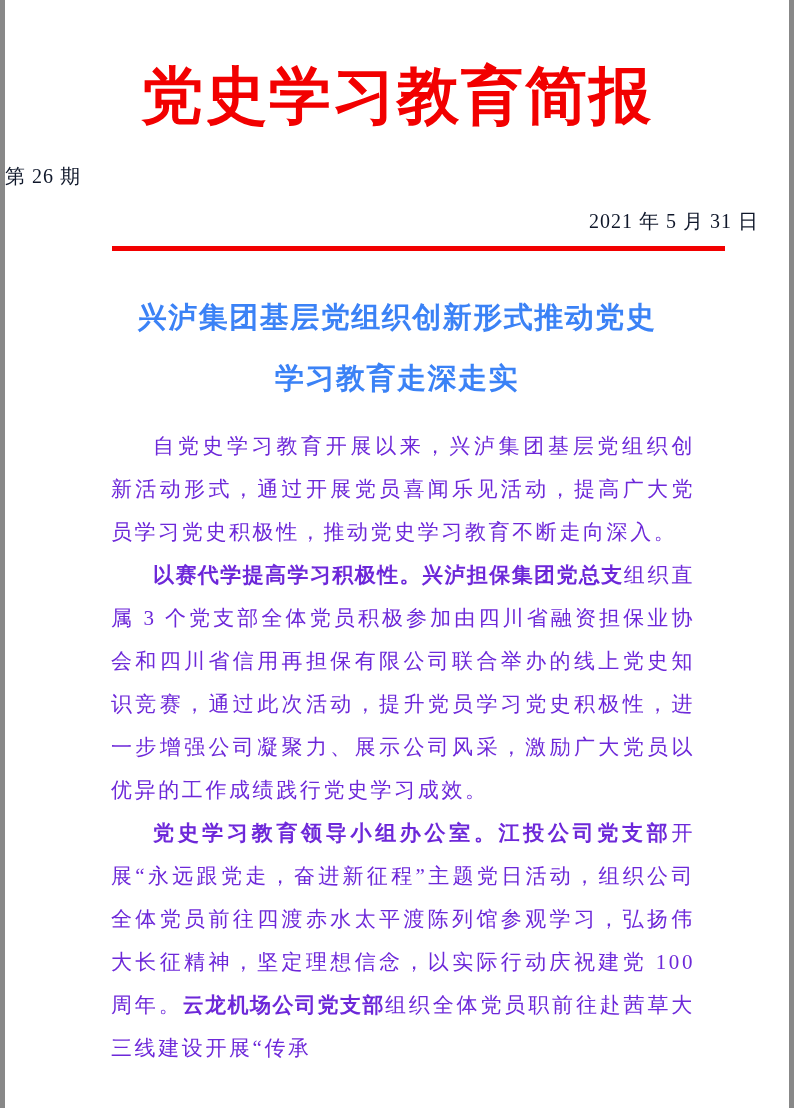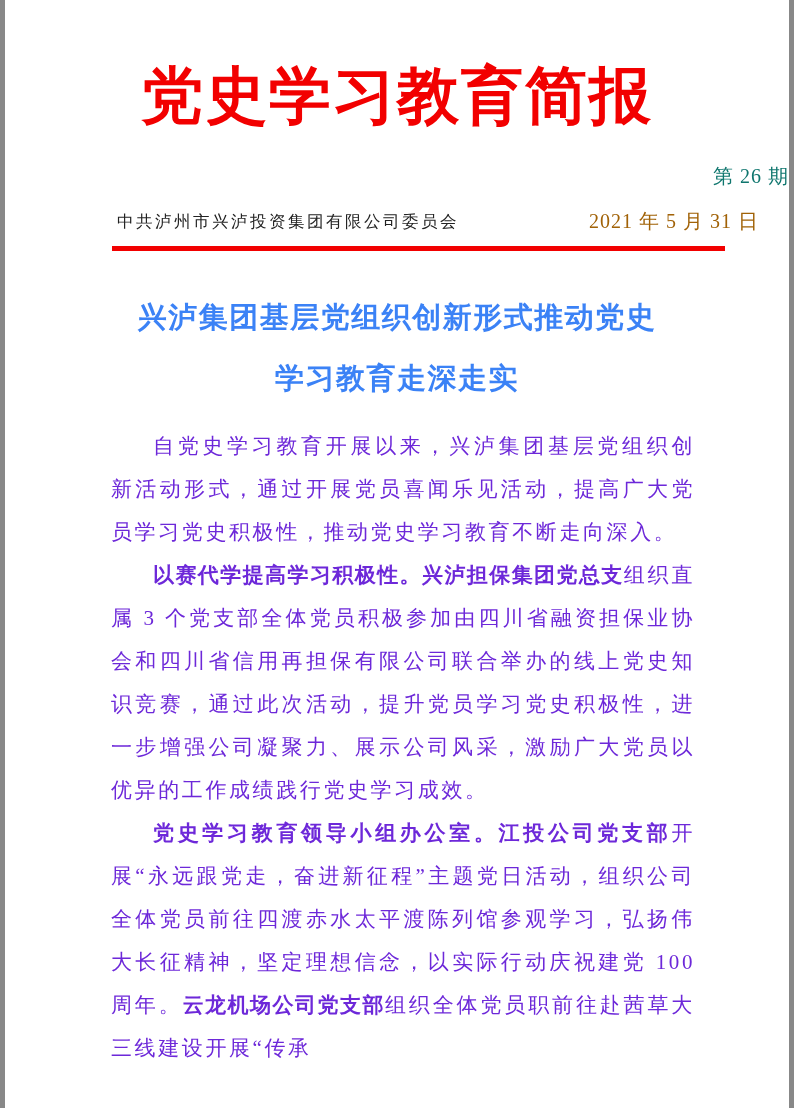--- a/index.html
+++ b/index.html
@@ -18,42 +18,42 @@
     text-align: center;
     font-family: "DejaVu Serif", "Liberation Serif", serif;
     font-weight: 900;
     font-size: 62px;
     line-height: 80px;
     letter-spacing: 2px;
     color: #f20000;
   }
   .issue {
     margin-top: 28px;
-    text-align: right;
+    text-align: left;
     font-size: 20px;
     line-height: 24px;
-    color: #0f766e;
+    color: #0f172a;
     letter-spacing: 1px;
   }
   .issuer-row {
     display: flex;
     justify-content: space-between;
     align-items: center;
     margin: 20px 30px 0 112px;
   }
   .issuer-lines {
     font-size: 16.5px;
     line-height: 26px;
     letter-spacing: 2.5px;
     color: #222;
   }
   .date {
     font-size: 20px;
     letter-spacing: 1px;
-    color: #a16207;
+    color: #0f172a;
     white-space: nowrap;
     padding-right: 0px;
   }
   .rule {
     height: 4.5px;
     background: #f20000;
     margin: 11px 64px 0 107px;
   }
   .article-title {
     margin-top: 36px;
@@ -86,21 +86,20 @@
 <body>
 
 <div class="page">
 
   <div class="masthead">党史学习教育简报</div>
 
   <div class="issue">第 26 期</div>
 
   <div class="issuer-row">
     <div class="issuer-lines">
-      <div>中共泸州市兴泸投资集团有限公司委员会</div>
     </div>
     <div class="date">2021 年 5 月 31 日</div>
   </div>
 
   <div class="rule"></div>
 
   <div class="article-title">
     <div class="title-line">兴泸集团基层党组织创新形式推动党史</div>
     <div class="title-line">学习教育走深走实</div>
   </div>

